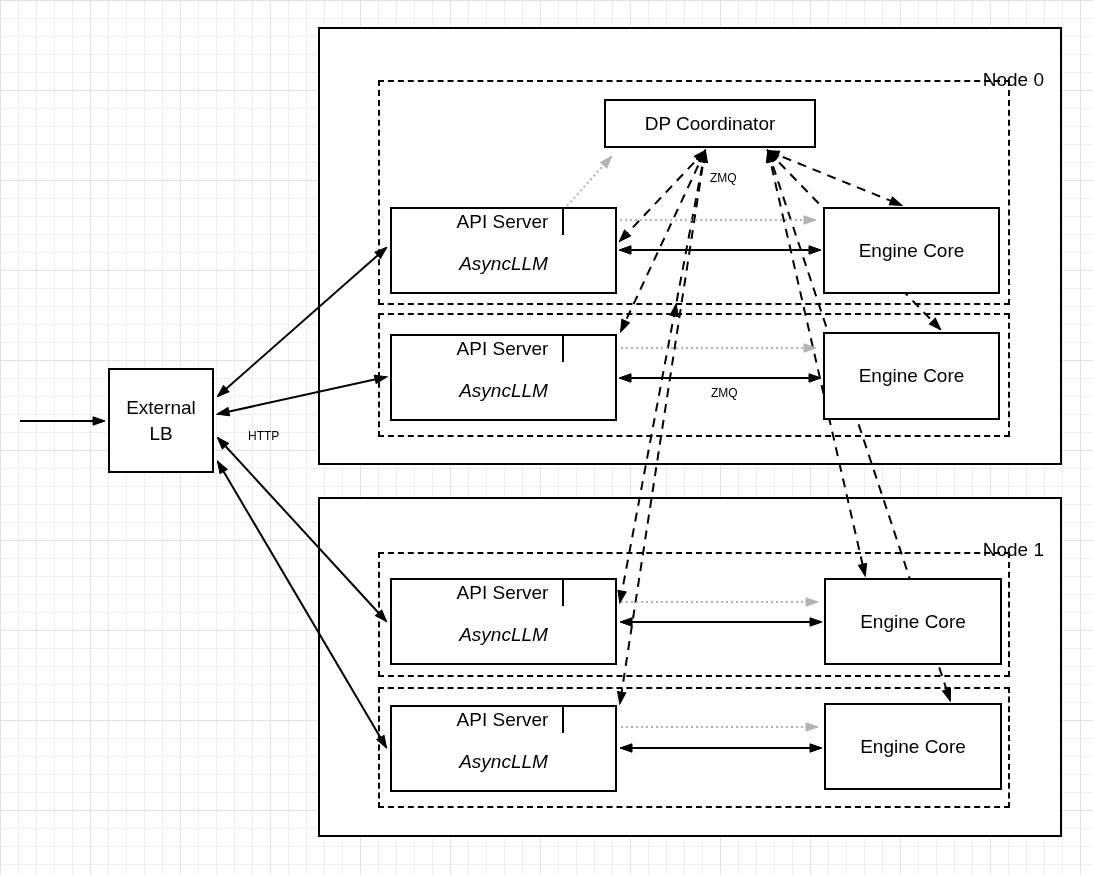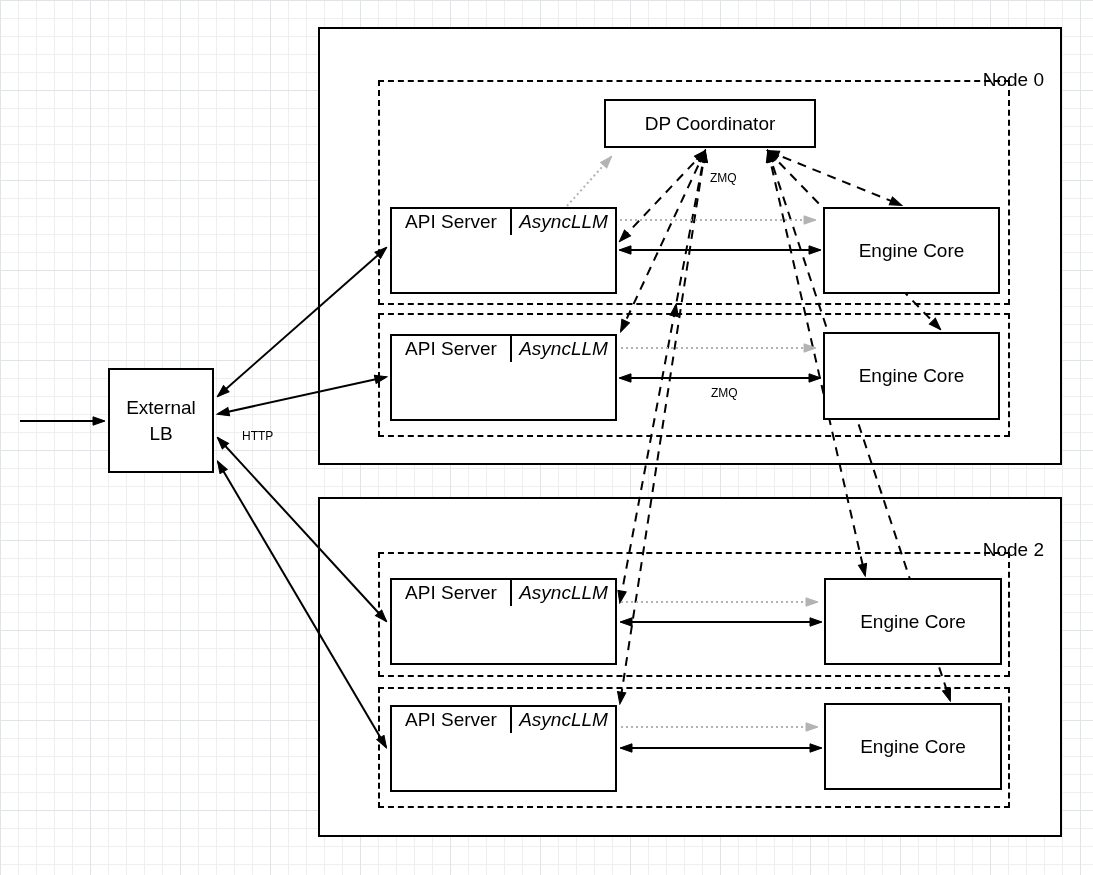--- a/index.html
+++ b/index.html
@@ -29,21 +29,21 @@
   }
   .dashed-group{
     border:2px dashed #000;background:transparent;
   }
   .solidbox{
     background:#fff;border:2px solid #000;
     display:flex;align-items:center;justify-content:center;
     font-size:19px;color:#000;text-align:center;line-height:1.35;
     z-index:6;
   }
-  .split{display:flex;align-items:flex-start;padding:0;}
+  .split{display:flex;align-items:center;padding:0;flex-direction:column;}
   .split .cell{
     display:flex;align-items:center;justify-content:center;
     font-size:19px;
   }
   .split .cell.left{width:118px;border-right:2px solid #000;}
   .split .cell.right{flex:1;font-style:italic;}
   .edge-label{
     position:absolute;font-size:12px;color:#000;z-index:7;
     white-space:nowrap;
   }
@@ -53,21 +53,21 @@
 </style>
 </head>
 <body>
 
 <div id="canvas">
 
   <div class="abs nodebox layer-nodes" style="left:318px;top:27px;width:744px;height:438px;">
     <span class="node-label">Node 0</span>
   </div>
   <div class="abs nodebox layer-nodes" style="left:318px;top:497px;width:744px;height:340px;">
-    <span class="node-label">Node 2</span>
+    <span class="node-label">Node 1</span>
   </div>
 
   <div class="abs dashed-group layer-groups" style="left:378px;top:80px;width:632px;height:225px;"></div>
   <div class="abs dashed-group layer-groups" style="left:378px;top:313px;width:632px;height:124px;"></div>
   <div class="abs dashed-group layer-groups" style="left:378px;top:552px;width:632px;height:125px;"></div>
   <div class="abs dashed-group layer-groups" style="left:378px;top:687px;width:632px;height:121px;"></div>
 
   <svg id="connectors" width="1093" height="875" viewBox="0 0 1093 875">
     <defs>
       <marker id="ab" markerUnits="userSpaceOnUse" markerWidth="14" markerHeight="11" refX="12" refY="5" orient="auto-start-reverse">
@@ -151,17 +151,17 @@
   </div>
 
   <div class="abs solidbox split" style="left:390px;top:705px;width:227px;height:87px;">
     <div class="cell left">API Server</div>
     <div class="cell right">AsyncLLM</div>
   </div>
   <div class="abs solidbox" style="left:824px;top:703px;width:178px;height:87px;">
     <span>Engine Core</span>
   </div>
 
-  <div class="edge-label" style="left:242px;top:429px;">HTTP</div>
+  <div class="edge-label" style="left:248px;top:429px;">HTTP</div>
   <div class="edge-label" style="left:710px;top:171px;">ZMQ</div>
   <div class="edge-label" style="left:711px;top:386px;">ZMQ</div>
 
 </div>
 
 </body></html>

